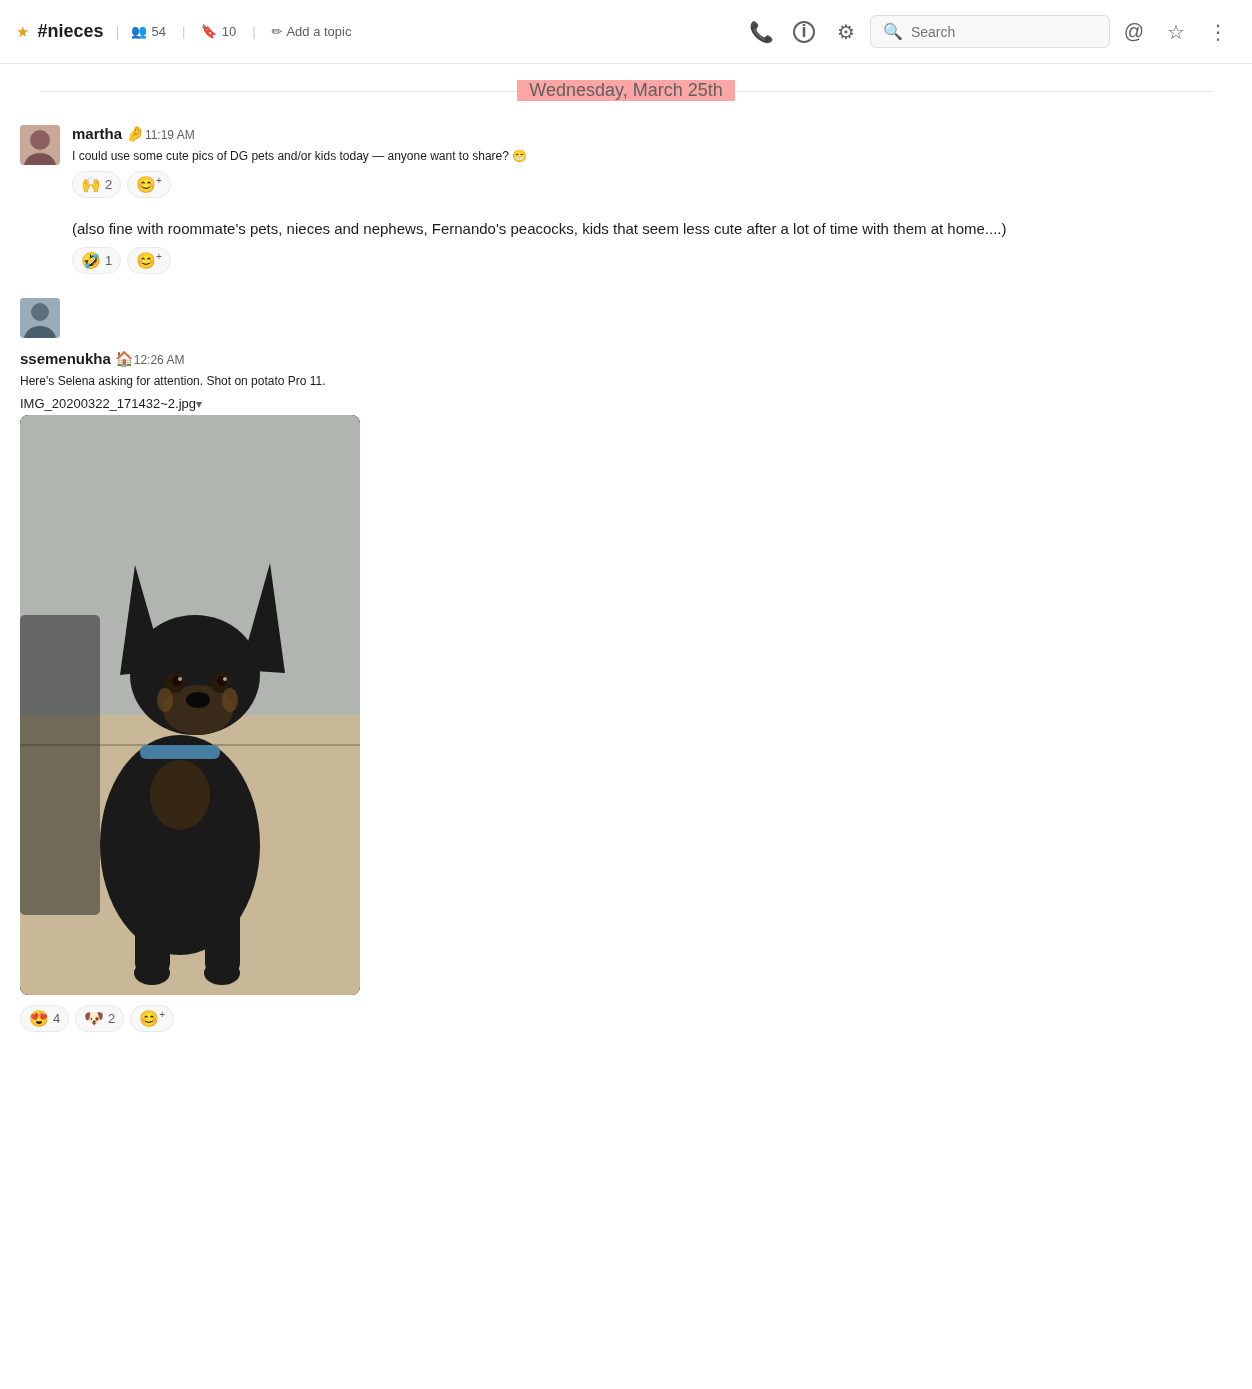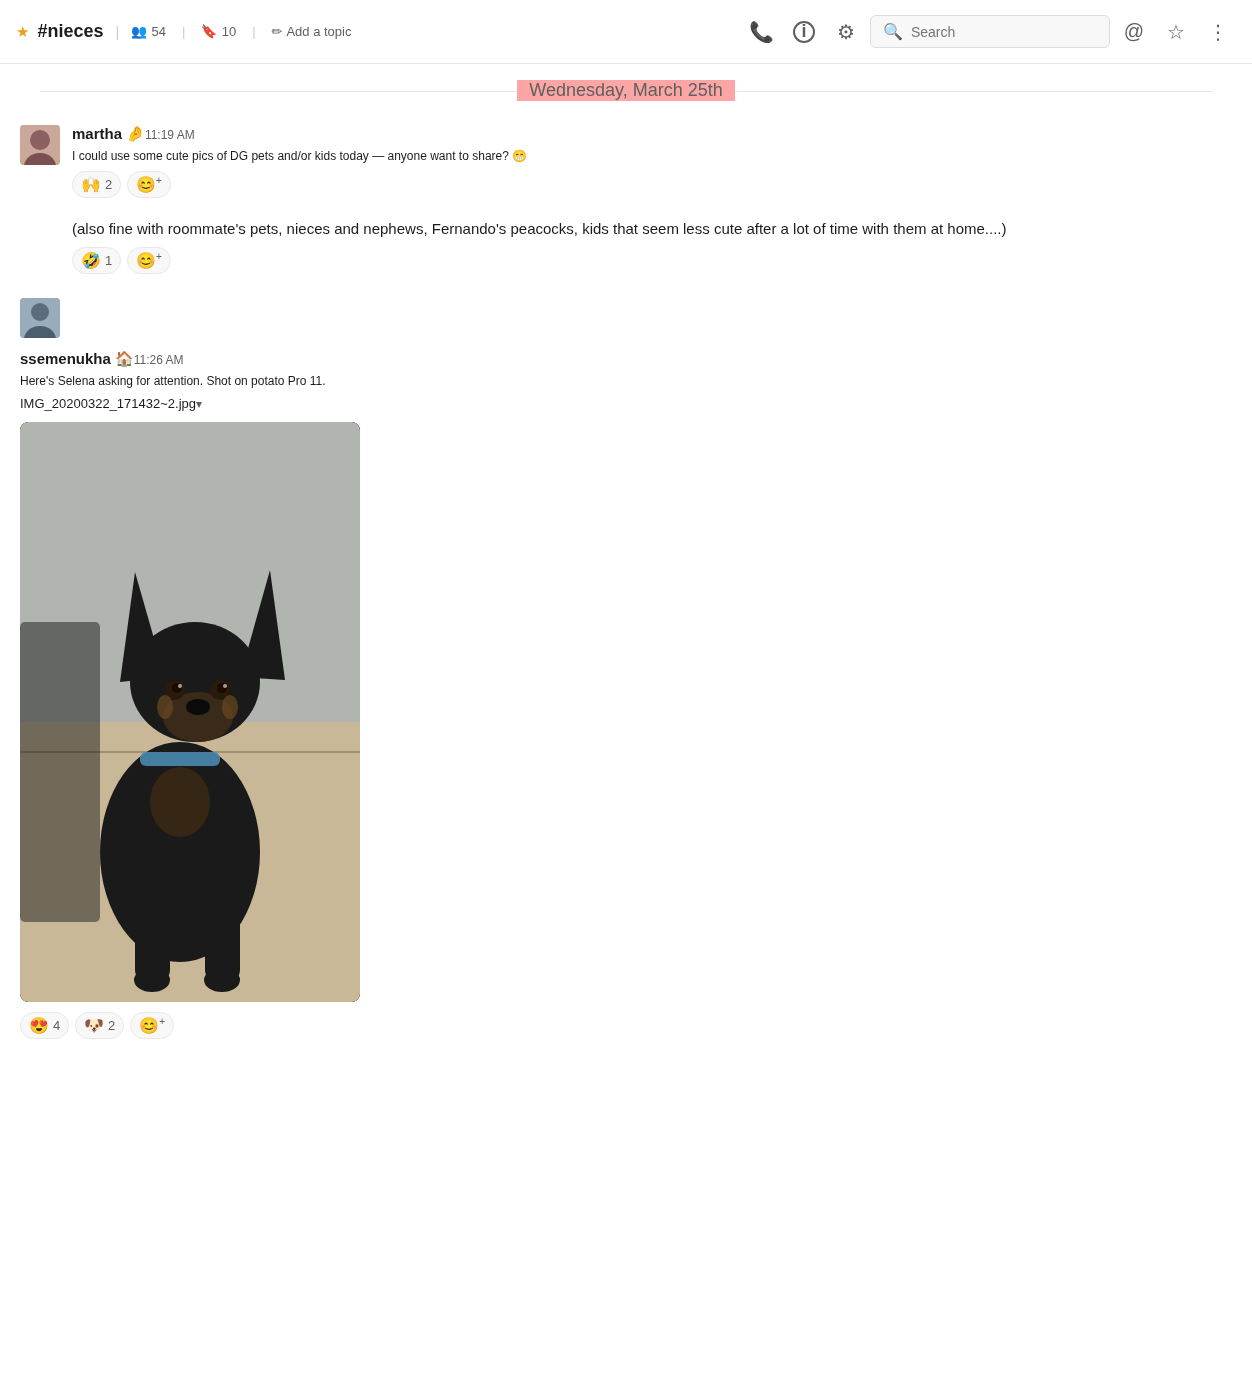--- a/index.html
+++ b/index.html
@@ -205,21 +205,21 @@
       color: #616061;
     }
 
     
     .attachment-filename {
       display: flex;
       align-items: center;
       gap: 0;
       color: #616061;
       font-size: 13px;
-      margin-bottom: 11px;
+      margin-bottom: 4px;
     }
     .filename-text {
       color: #1d1c1d;
       font-size: 13px;
     }
     .dropdown-arrow {
       color: #616061;
       font-size: 12px;
       cursor: pointer;
     }
@@ -375,21 +375,21 @@
     <div class="face-ssemenukha">
       <svg viewBox="0 0 40 40" xmlns="http://www.w3.org/2000/svg">
         <rect width="40" height="40" fill="#9aabba"></rect>
         <circle cx="20" cy="14" r="9" fill="#5a6e7e"></circle>
         <ellipse cx="20" cy="42" rx="16" ry="14" fill="#4a5e6e"></ellipse>
       </svg>
     </div>
     <div class="message-content">
       <div class="message-header">
         <span class="username">ssemenukha 🏠</span>
-        <span class="timestamp">11:26 AM</span>
+        <span class="timestamp">12:26 AM</span>
       </div>
       <div class="message-text">
         Here's Selena asking for attention. Shot on potato Pro 11.
       </div>
       <div class="attachment-filename">
         <span class="filename-text">IMG_20200322_171432~2.jpg</span>
         <span class="dropdown-arrow">▾</span>
       </div>
 
       <div class="image-container">

